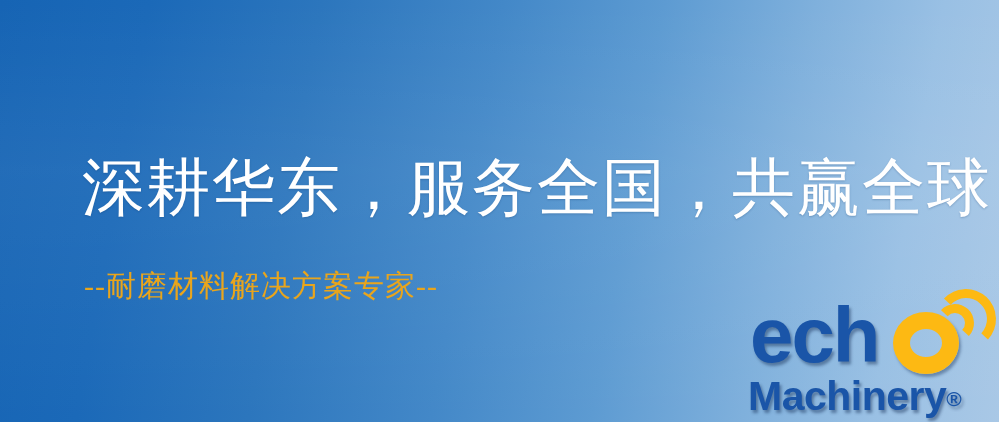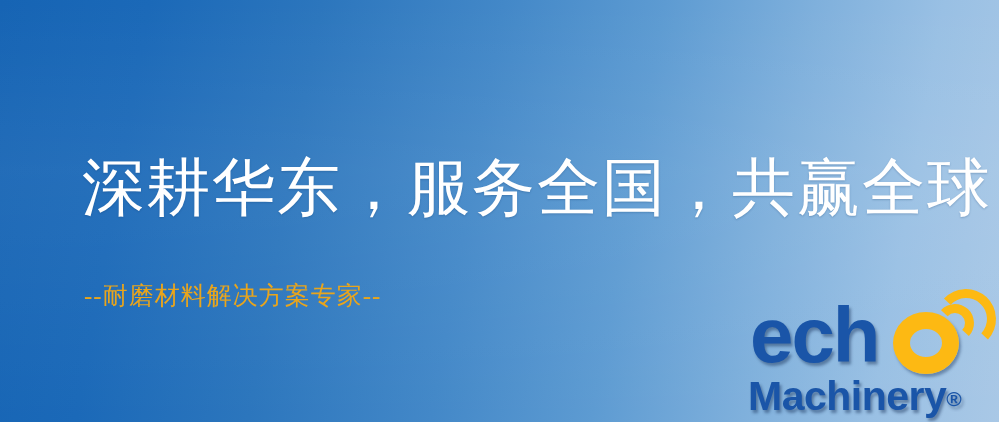--- a/index.html
+++ b/index.html
@@ -46,23 +46,23 @@
     line-height: 72px;
     color: #ffffff;
     letter-spacing: 2px;
     white-space: nowrap;
     text-shadow: 0 1px 2px rgba(10,50,100,0.25);
   }
 
   #subtitle {
     position: absolute;
     left: 84px;
-    top: 281px;
+    top: 271px;
     font-family: "Liberation Serif", "DejaVu Serif", serif;
-    font-size: 25px;
+    font-size: 30px;
     line-height: 30px;
     color: #e9a51c;
     letter-spacing: 1px;
     white-space: nowrap;
   }
 
   
   #logo {
     position: absolute;
     left: 746px;

